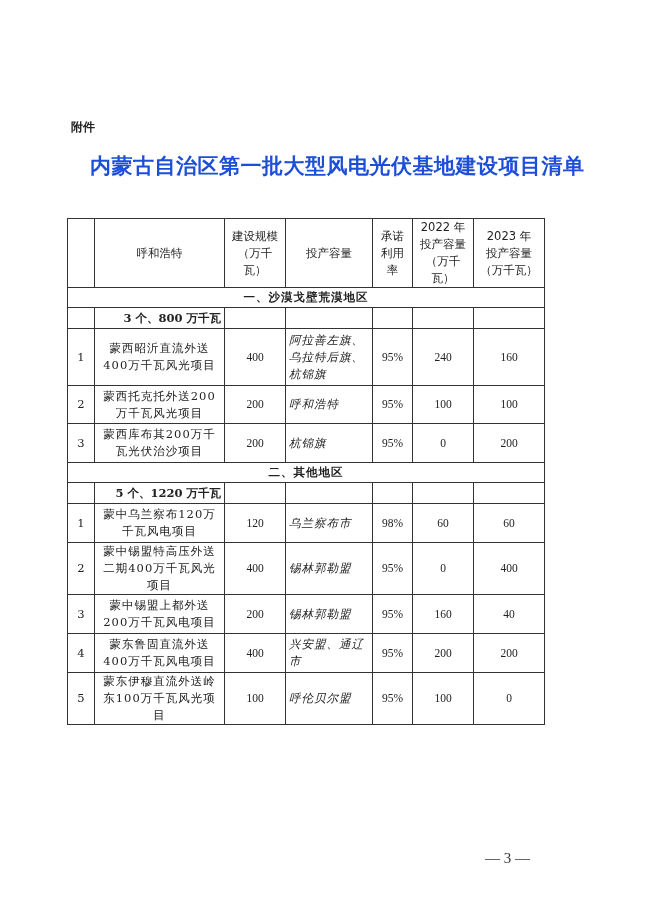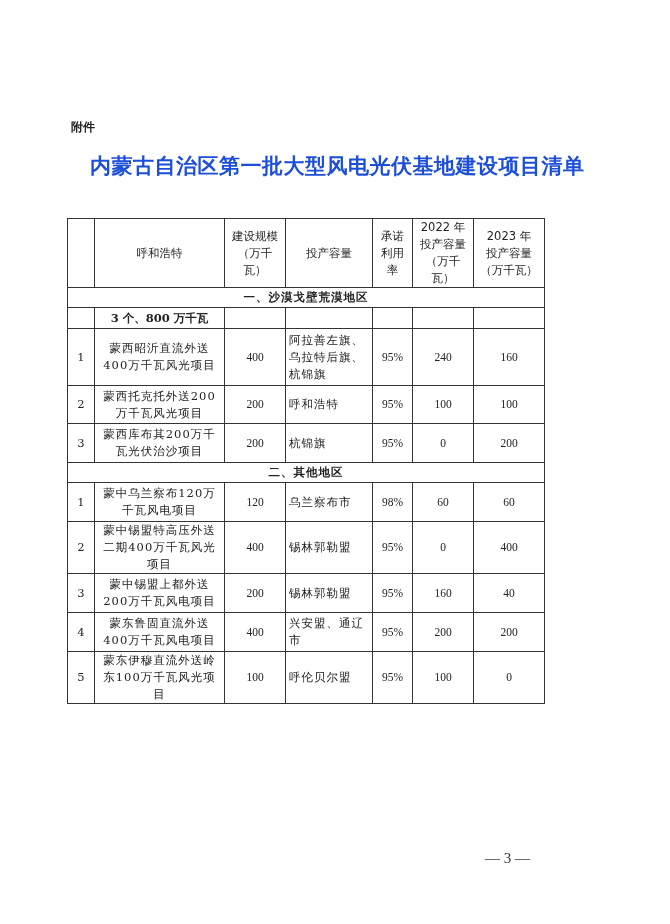--- a/index.html
+++ b/index.html
@@ -27,25 +27,25 @@
   table.main td {
     border: 1.2px solid #333; padding: 0 3px; font-size: 11.5px; line-height: 17px;
     vertical-align: middle; color: #222; overflow: hidden;
   }
   .hdr td {
     font-family: "DejaVu Sans", "Liberation Sans", sans-serif; font-size: 11.5px;
     text-align: center; height: 55px; line-height: 16px;
   }
   .sec td { text-align: center; height: 19px; font-size: 12px; font-weight: bold; letter-spacing: 1px; font-family: Liberation Serif, serif; }
   .sub td { height: 20px; }
-  .sub .sublabel { text-align: center; font-weight: bold; font-size: 11.5px; }
+  .sub .sublabel { text-align: right; font-weight: bold; font-size: 11.5px; }
   td.c { text-align: center; }
   td.num { text-align: center; font-family: Liberation Serif, serif; font-size: 12.5px; }
   td.name { font-size: 11.5px; letter-spacing: 1px; line-height: 18px; text-align: center; }
-  td.loc { font-size: 11.5px; letter-spacing: 1px; line-height: 18px; }
+  td.loc { font-size: 11.5px; letter-spacing: 1px; line-height: 18px; font-style: italic; }
   .page-num {
     position: absolute; left: 485px; top: 850px; font-size: 15px; color: #333;
     font-family: "Liberation Serif", serif;
   }
 </style>
 </head>
 <body>
 
 <div class="attach-label">附件</div>
 <div class="doc-title">内蒙古自治区第一批大型风电光伏基地建设项目清单</div>
@@ -107,20 +107,29 @@
     <td class="num">200</td>
     <td class="loc">杭锦旗</td>
     <td class="num">95%</td>
     <td class="num">0</td>
     <td class="num">200</td>
   </tr>
 
   <tr class="sec">
     <td colspan="7">二、其他地区</td>
   </tr>
+  <tr class="sub">
+    <td></td>
+    <td class="sublabel">5 个、1220 万千瓦</td>
+    <td></td>
+        <td></td>
+        <td></td>
+        <td></td>
+        <td></td>
+  </tr>
   <tr style="height:39px">
     <td class="c">1</td>
     <td class="name">蒙中乌兰察布120万千瓦风电项目</td>
     <td class="num">120</td>
     <td class="loc">乌兰察布市</td>
     <td class="num">98%</td>
     <td class="num">60</td>
     <td class="num">60</td>
   </tr>
   <tr style="height:39px">

